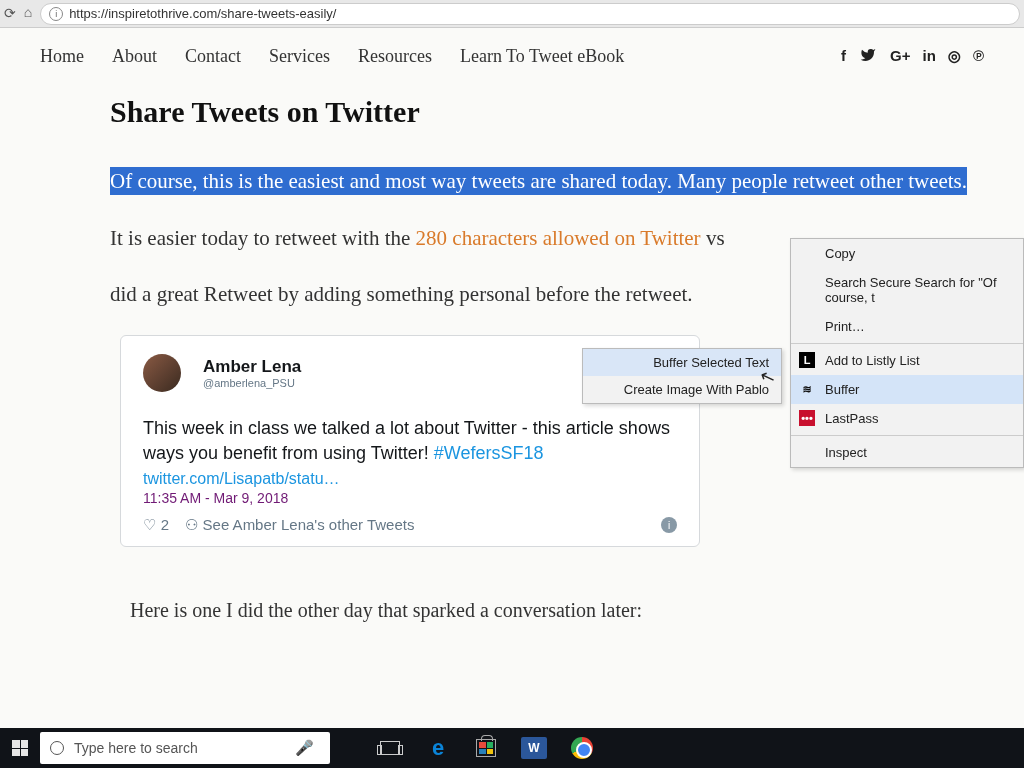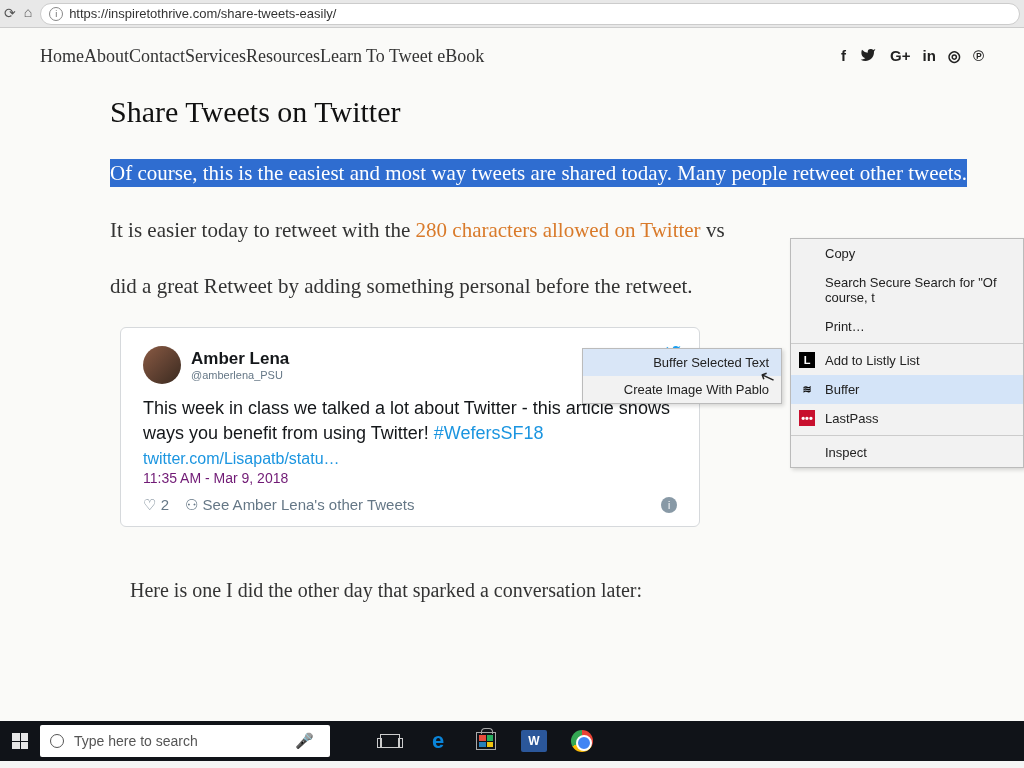--- a/index.html
+++ b/index.html
@@ -42,47 +42,48 @@
 .page {
   background: #fafaf8;
   padding: 18px 0 0 0;
   height: calc(768px - 28px - 40px);
   position: relative;
 }
 .top-nav {
   display: flex;
   align-items: center;
   padding: 0 40px;
+  gap: 28px;
   font-family: Georgia, serif;
   font-size: 18px;
   color: #333;
   margin-bottom: 28px;
 }
 .top-nav .nav-item { cursor: pointer; }
 .social-row { margin-left: auto; display: flex; gap: 12px; font-family: Arial,sans-serif; font-weight: bold; font-size: 15px; color: #222; }
 .content { padding: 0 40px 0 110px; }
-.article-title { font-size: 30px; font-weight: normal; color: #111; margin-bottom: 28px; }
+.article-title { font-size: 30px; font-weight: bold; color: #111; margin-bottom: 36px; }
 .para { font-size: 21px; line-height: 1.55; color: #333; margin-bottom: 20px; margin-top: 24px; }
 .highlight {
   background: #2f6dd0;
   color: #fff;
   padding: 2px 0;
 }
 .link-orange { color: #d97a2a; }
 .tweet-card {
   border: 1px solid #d6d9dc;
   border-radius: 6px;
   padding: 18px 22px 12px 22px;
   max-width: 580px;
   margin: 24px 0 0 10px;
   font-family: -apple-system, Helvetica, Arial, sans-serif;
   position: relative;
   background: #fff;
 }
-.tweet-head { display: flex; align-items: center; gap: 10px; margin-bottom: 12px; }
+.tweet-head { display: flex; align-items: center; gap: 22px; margin-bottom: 24px; }
 .avatar { width: 38px; height: 38px; border-radius: 50%; background: linear-gradient(135deg,#8a5a44,#3a2a20); }
 .tweet-name { font-weight: bold; font-size: 17px; color: #14171a; }
 .tweet-handle { font-size: 11px; color: #657786; }
 .bird { position: absolute; top: 14px; right: 16px; color: #1da1f2; font-size: 20px; }
 .tweet-text { font-size: 18px; color: #14171a; line-height: 1.4; margin-bottom: 4px; }
 .tweet-hashtag { color: #1b95e0; }
 .tweet-link { color: #1b95e0; }
 .tweet-time { font-size: 14px; color: #701a75; margin-top: 2px; }
 .tweet-footer { display: flex; align-items: center; gap: 16px; margin-top: 10px; color: #657786; font-size: 15px; }
 .tweet-footer .info-dot { margin-left: auto; width: 16px; height: 16px; border-radius: 50%; background: #8899a6; color: #fff; font-size: 10px; display: inline-flex; align-items: center; justify-content: center; }
@@ -140,21 +141,21 @@
   display: inline-flex; align-items: center; justify-content: center;
   font-size: 11px; font-weight: bold;
 }
 .ico-listly { background: #000; color: #fff; }
 .ico-buffer { color: #111; }
 .ico-lastpass { background: #c8102e; color: #fff; font-size: 9px; }
 
 
 .taskbar {
   position: absolute;
-  left: 0; right: 0; bottom: 7px;
+  left: 0; right: 0; bottom: 0;
   height: 40px;
   background: #101318;
   display: flex;
   align-items: center;
   color: #ddd;
   font-family: 'Segoe UI', Arial, sans-serif;
 }
 .start-btn { width: 40px; height: 40px; display: flex; align-items: center; justify-content: center; }
 .win-logo { width: 16px; height: 16px; display: grid; grid-template-columns: 1fr 1fr; grid-template-rows: 1fr 1fr; gap: 1px; }
 .win-logo span { background: #e6e6e6; }

